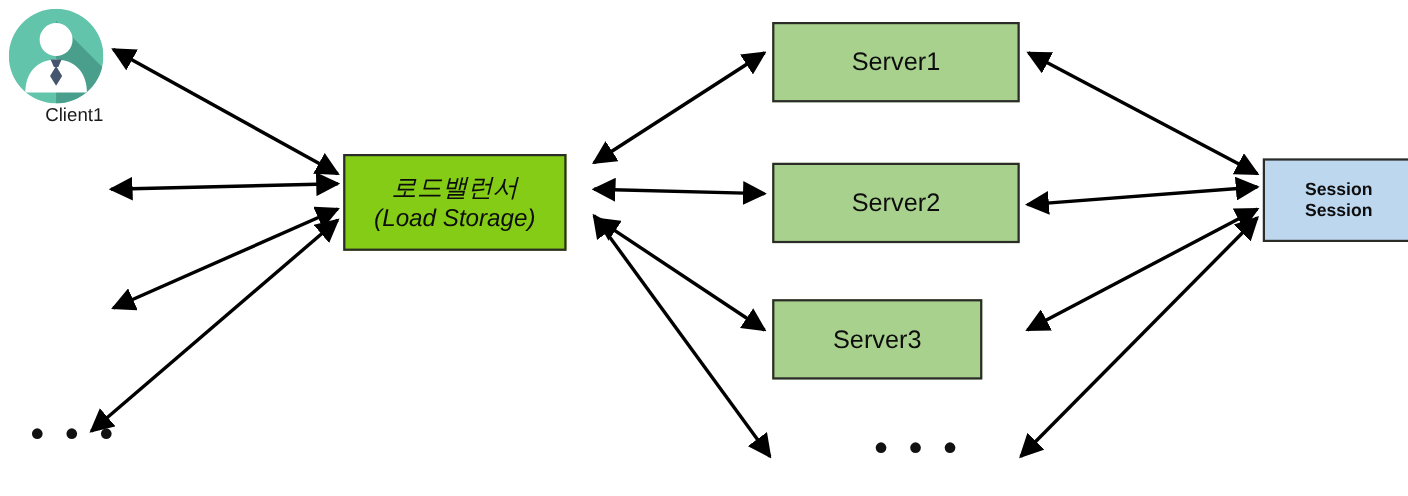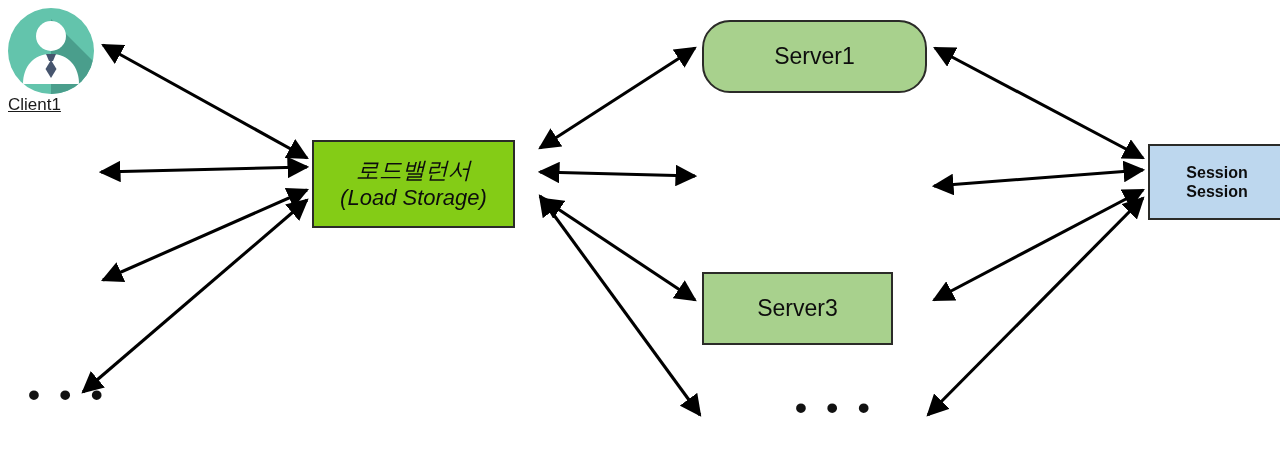--- a/index.html
+++ b/index.html
@@ -32,27 +32,26 @@
     width: 86px;
   }
   .client-icon {
     position: relative;
     width: 86px;
     height: 86px;
   }
   .client-icon svg { display: block; }
   .client-label {
     margin-top: 1px;
-    text-align: left;
+    text-align: right;
     font-size: 17px;
     color: #1a1a1a;
     font-family: "Liberation Sans", sans-serif;
     letter-spacing: 0px;
     white-space: nowrap;
-    text-decoration: underline;
   }
 
   
   .node-box {
     position: absolute;
     box-sizing: border-box;
     border: 2px solid #2b2b28;
     display: flex;
     align-items: center;
     justify-content: center;
@@ -147,22 +146,25 @@
 
 
 
   <div class="ellipsis" style="left:28px; top:377px;">• • •</div>
 
   <div class="node-box lb-box" style="left:312px; top:140px; width:203px; height:88px;">
     <div>로드밸런서</div>
     <div class="lb-line2">(Load Storage)</div>
   </div>
 
-  <div class="node-box server-box" style="left:702px; top:20px; width:225px; height:73px;border-radius:28px;">
+  <div class="node-box server-box" style="left:702px; top:20px; width:225px; height:73px;">
     <span>Server1</span>
+  </div>
+  <div class="node-box server-box" style="left:702px; top:148px; width:225px; height:73px;">
+    <span>Server2</span>
   </div>
   <div class="node-box server-box" style="left:702px; top:272px; width:191px; height:73px;">
     <span>Server3</span>
   </div>
 
   <div class="ellipsis" style="left:795px; top:390px;">• • •</div>
 
   <div class="node-box storage-box" style="left:1148px; top:144px; width:138px; height:76px;">
     <div>Session</div>
     <div>Session</div>

